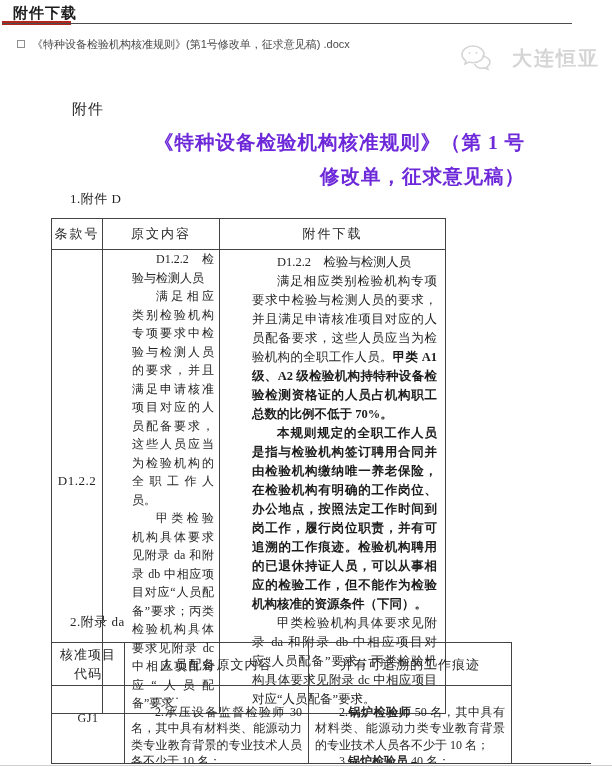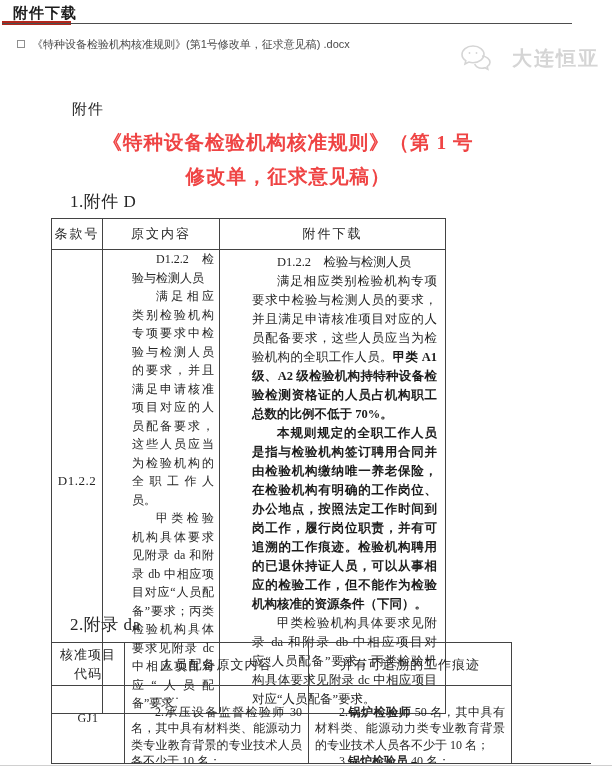--- a/index.html
+++ b/index.html
@@ -20,23 +20,23 @@
   
   .watermark{
     position:absolute;right:12px;top:44px;display:flex;align-items:center;gap:20px;
     color:#d5d5d5;font-size:20px;font-weight:bold;letter-spacing:2px;
   }
   .watermark svg{display:block;}
   
   .doc{position:absolute;left:8px;top:0;width:612px;height:767px;
     font-family:"Liberation Serif","DejaVu Serif",serif;color:#262626;}
   .fujian{position:absolute;left:64px;top:100px;font-size:15px;letter-spacing:1px;}
-  .doc-title{position:absolute;left:43px;top:126px;width:474px;text-align:center;
-    font-weight:bold;font-size:19.5px;line-height:34px;letter-spacing:1px;color:#ef4444;}
-  .sec{position:absolute;left:62px;font-size:17px;letter-spacing:0.5px;}
+  .doc-title{position:absolute;left:43px;top:126px;width:474px;text-align:right;
+    font-weight:bold;font-size:19.5px;line-height:34px;letter-spacing:1px;color:#6d28d9;}
+  .sec{position:absolute;left:62px;font-size:13px;letter-spacing:0.5px;}
   .sec1{top:190px;}
   .sec2{top:613px;}
   
   table{border-collapse:collapse;table-layout:fixed;}
   .t1{position:absolute;left:43px;top:218px;width:395px;}
   .t1 th,.t1 td{border:1px solid #434343;padding:0;}
   .t1 th{height:30px;font-size:13px;font-weight:normal;letter-spacing:2px;text-align:center;}
   .t1 .t1-body td{height:357px;vertical-align:middle;}
   .t1c1{text-align:center;font-size:13px;letter-spacing:0.5px;}
   .cellv{display:flex;flex-direction:column;justify-content:center;height:100%;margin-left:24px;}

